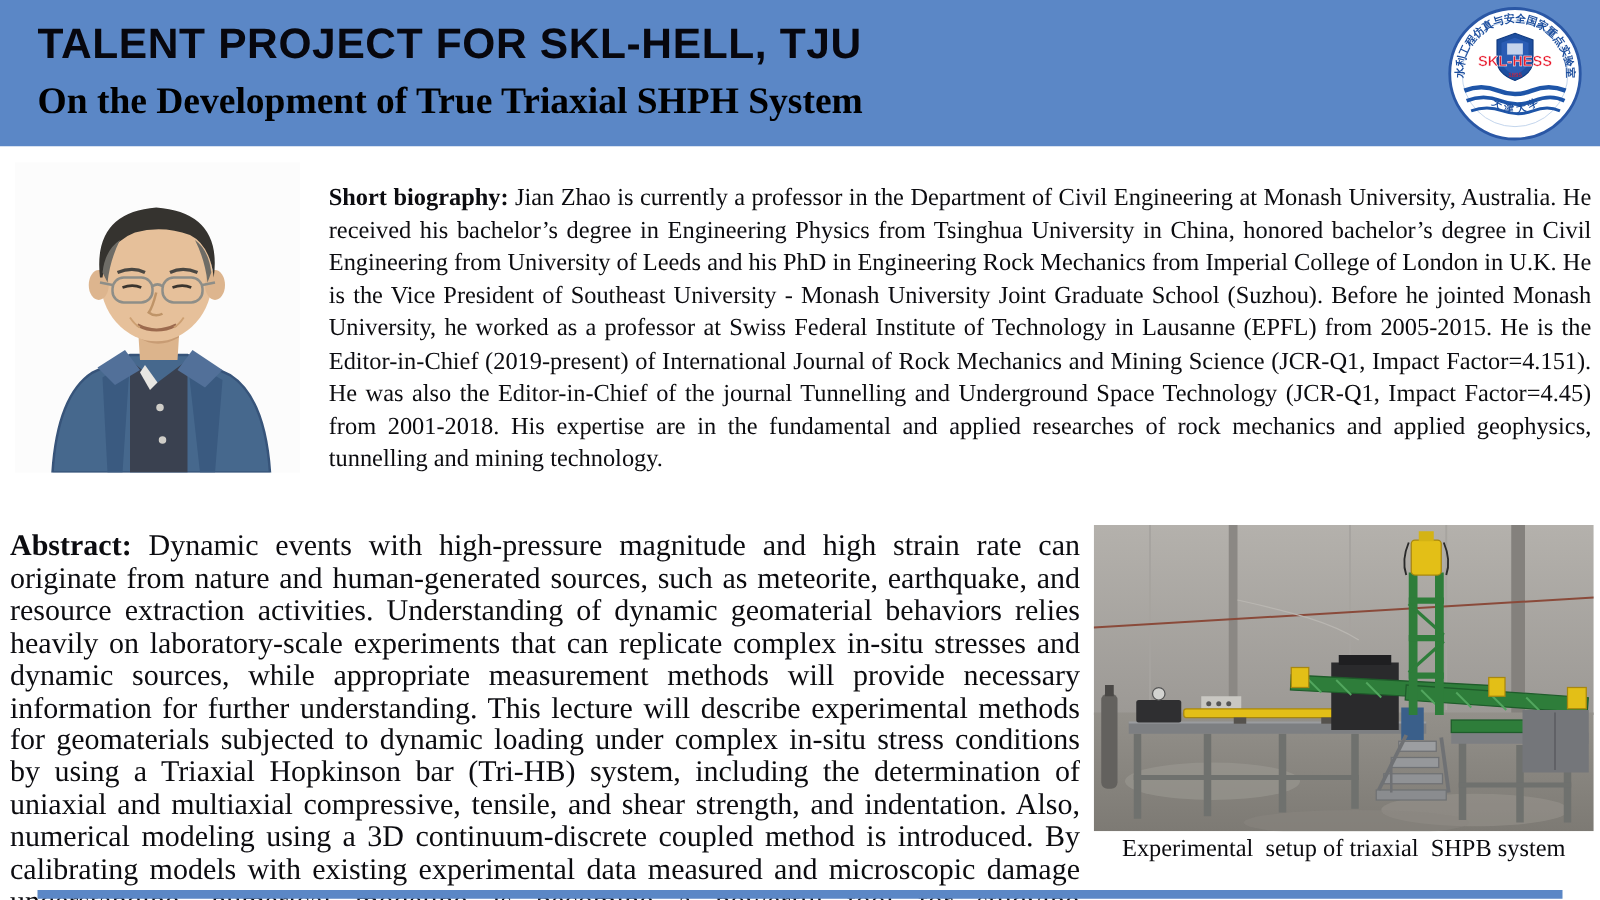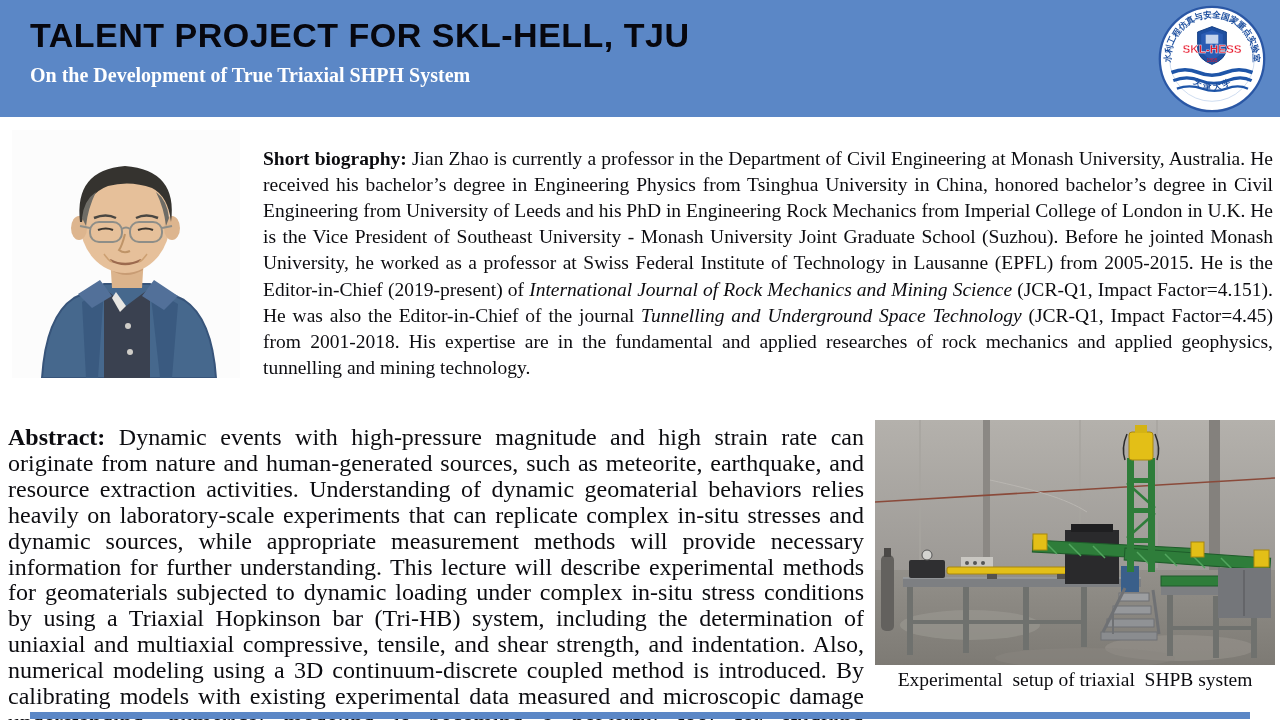--- a/index.html
+++ b/index.html
@@ -3,29 +3,29 @@
 <meta charset="utf-8">
 <style>
   html,body{margin:0;padding:0;background:#fff;}
   .slide{position:relative;width:1280px;height:720px;background:#ffffff;overflow:hidden;
          font-family:"Liberation Serif",serif;color:#0c0c10;}
   
   .header-band{position:absolute;left:0;top:0;width:1280px;height:117px;background:#5b87c6;}
   .title1{position:absolute;left:30px;top:16px;font-family:"Liberation Sans",sans-serif;
           font-weight:bold;font-size:34px;letter-spacing:0.5px;color:#07070e;white-space:nowrap;}
   .title2{position:absolute;left:30px;top:64px;font-family:"Liberation Serif",serif;
-          font-weight:bold;font-size:20px;color:#ffffff;white-space:nowrap;}
+          font-weight:bold;font-size:30px;color:#000000;white-space:nowrap;}
   .logo-box{position:absolute;top:5px;right:14px;width:108px;height:108px;}
   
   .bio{position:absolute;left:263px;top:126px;width:1010px;font-size:19.5px;line-height:26.2px;
        text-align:justify;}
   .abstract{position:absolute;left:8px;top:401px;width:856px;font-size:24px;line-height:25.9px;
        text-align:justify;}
   .seg-bi{font-weight:bold;}
-  .seg-i{font-style:italic;}
+  .seg-i{}
   .seg-n{}
   
   .portrait{position:absolute;left:12px;top:130px;width:228px;height:248px;background:#fdfdfd;}
   
   .figure{position:absolute;left:875px;top:420px;width:400px;height:245px;}
   .caption{position:absolute;left:863px;top:669px;width:424px;text-align:center;font-size:19.5px;
            white-space:pre-wrap;}
   .footer-bar{position:absolute;left:30px;right:30px;bottom:1px;height:7px;background:#5b87c6;}
 </style>
 </head>

